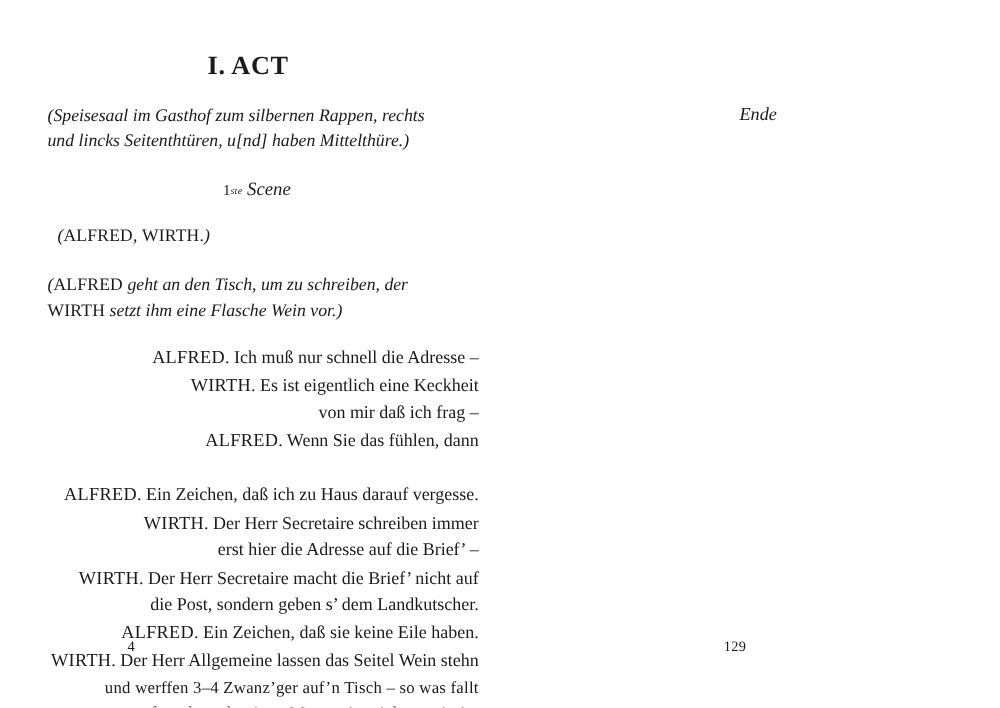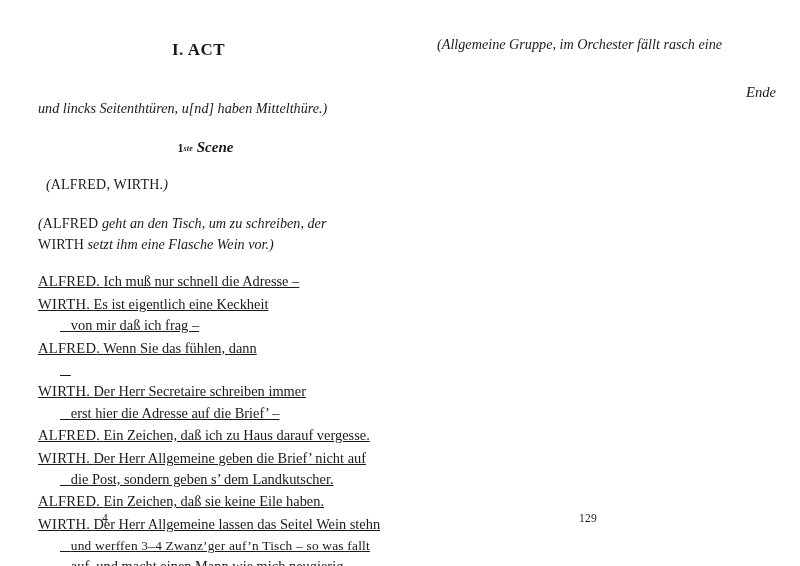--- a/index.html
+++ b/index.html
@@ -36,31 +36,31 @@
     position: absolute;
     top: 0;
     left: 0;
   }
   .page-left .textblock  { left: 38px; top: 28px; width: 345px; }
   .page-right .textblock { left: 37px; top: 28px; width: 345px; }
 
   
   .act-title {
     font-weight: bold;
-    font-size: 17px;
+    font-size: 21px;
     text-align: center;
     letter-spacing: 0.5px;
     margin: 12px 0 0 0;
     padding-right: 24px;
   }
 
   
   .scene-title {
     text-align: center;
-    font-weight: bold;
+    font-weight: normal;
     font-style: italic;
     font-size: 15px;
     margin: 20px 0 0 0;
     padding-right: 10px;
   }
   .scene-num {
     font-style: normal;
     font-size: 12px;
   }
   .scene-num-sup {
@@ -90,39 +90,38 @@
   
   .dialogue {
     margin-top: 16px;
   }
   .speech {
     font-size: 14.4px;
     line-height: 1.455;
     margin: 0 0 1.5px 0;
     text-indent: -22px;
     padding-left: 22px;
-    text-align: left;
-    text-decoration: underline;
+    text-align: right;
   }
   .speaker {
     font-variant: small-caps;
     letter-spacing: 0.25px;
     font-size: 14.6px;
   }
   .onum {
     font-size: 13.4px;
     letter-spacing: 0.2px;
     margin-top: 40px;
   }
 
   
   .ende {
     font-style: italic;
     font-size: 14.6px;
-    text-align: right;
+    text-align: center;
     margin: 30px 0 4px 0;
     padding-right: 6px;
   }
 
   
   .folio {
     position: absolute;
     bottom: 42px;
     font-size: 11.5px;
     text-align: center;
@@ -135,21 +134,21 @@
 <body>
 
 <div class="spread">
 
   <div class="page page-left">
     <div class="textblock">
 
       <h1 class="act-title">I. ACT</h1>
 
       <p class="stage">
-        <br>
+        <span>(Speisesaal im Gasthof zum silbernen Rappen, rechts</span><br>
         <span>und lincks Seitenthtüren, u[nd] haben Mittelthüre.)</span>
       </p>
 
       <p class="scene-title">
         <span class="scene-num">1</span><span class="scene-num-sup">ste</span>&nbsp;<span>Scene</span>
       </p>
 
       <p class="stage stage-indent">
         <span>(</span><span class="sc-roman">ALFRED, WIRTH.</span><span>)</span>
       </p>
@@ -172,33 +171,33 @@
           &nbsp;&nbsp;&nbsp;<span>von mir daß ich frag –</span>
         </p>
 
         <p class="speech">
           <span class="speaker">ALFRED</span>.
           <span>Wenn Sie das fühlen, dann</span><br>
           &nbsp;&nbsp;&nbsp;
         </p>
 
         <p class="speech">
+          <span class="speaker">ALFRED</span>.
+          <span>Ein Zeichen, daß ich zu Haus darauf vergesse.</span>
+        </p>
+
+        <p class="speech">
           <span class="speaker">WIRTH</span>.
           <span>Der Herr Secretaire schreiben immer</span><br>
           &nbsp;&nbsp;&nbsp;<span>erst hier die Adresse auf die Brief’ –</span>
         </p>
 
         <p class="speech">
-          <span class="speaker">ALFRED</span>.
-          <span>Ein Zeichen, daß ich zu Haus darauf vergesse.</span>
-        </p>
-
-        <p class="speech">
-          <span class="speaker">WIRTH</span>.
-          <span>Der Herr Allgemeine geben die Brief’ nicht auf</span><br>
+          <span class="speaker">WIRTH</span>.
+          <span>Der Herr Secretaire macht die Brief’ nicht auf</span><br>
           &nbsp;&nbsp;&nbsp;<span>die Post, sondern geben s’ dem Landkutscher.</span>
         </p>
 
         <p class="speech">
           <span class="speaker">ALFRED</span>.
           <span>Ein Zeichen, daß sie keine Eile haben.</span>
         </p>
 
         <p class="speech">
           <span class="speaker">WIRTH</span>.
@@ -210,21 +209,21 @@
       </div>
     </div>
 
     <div class="folio">4</div>
   </div>
 
   <div class="page page-right">
     <div class="textblock">
 
       <p class="stage" style="margin-top:6px;">
-        <span>(Allgemeine Gruppe, im Orchester fällt rasch eine</span><br>
+        <br>
       </p>
 
       <p class="ende">Ende</p>
     </div>
 
     <div class="folio">129</div>
   </div>
 
 </div>
 

